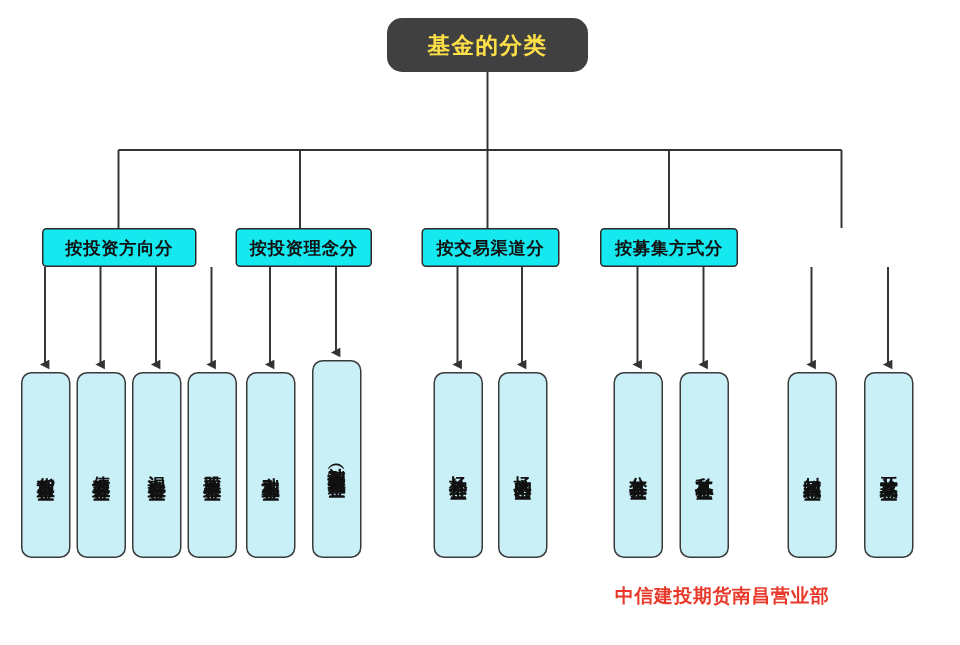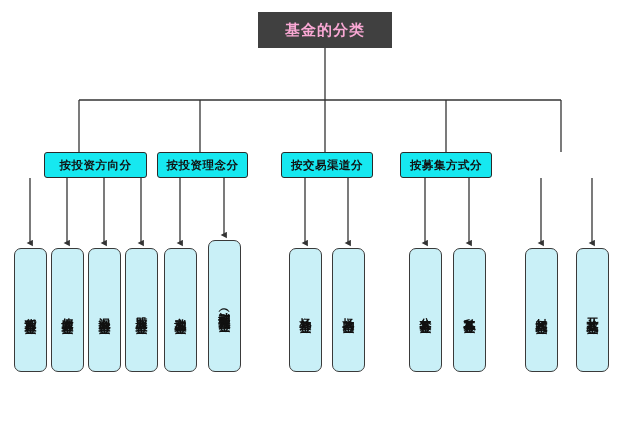--- a/index.html
+++ b/index.html
@@ -21,29 +21,30 @@
     height: 430px;
   }
   
   .root-box {
     position: absolute;
     left: 258px;
     top: 12px;
     width: 134px;
     height: 36px;
     background: #404040;
-    color: #f9a8d4;
+    color: #fde047;
     display: flex;
     align-items: center;
     justify-content: center;
     font-size: 15px;
     font-weight: bold;
     letter-spacing: 1px;
     box-sizing: border-box;
     z-index: 3;
+    border-radius: 10px;
   }
   
   .cat-box {
     position: absolute;
     top: 152px;
     height: 26px;
     background: #16e8f0;
     border: 1px solid #2a2a2a;
     border-radius: 3px;
     display: flex;
@@ -135,21 +136,21 @@
 
     <path d="M425,178 L425,243" stroke="#333333" stroke-width="1.3" fill="none" marker-end="url(#arrowhead)"></path>
     <path d="M469,178 L469,243" stroke="#333333" stroke-width="1.3" fill="none" marker-end="url(#arrowhead)"></path>
 
     <path d="M541,178 L541,243" stroke="#333333" stroke-width="1.3" fill="none" marker-end="url(#arrowhead)"></path>
     <path d="M592,178 L592,243" stroke="#333333" stroke-width="1.3" fill="none" marker-end="url(#arrowhead)"></path>
   </svg>
 
   <div class="root-box">基金的分类</div>
 
-  <div class="cat-box" style="left:28px; width:103px;margin-left:16px;">按投资方向分</div>
+  <div class="cat-box" style="left:28px; width:103px;">按投资方向分</div>
   <div class="cat-box" style="left:157px; width:91px;">按投资理念分</div>
   <div class="cat-box" style="left:400px; width:92px;">按募集方式分</div>
   <div class="cat-box" style="left:281px; width:92px;">按交易渠道分</div>
 
   <div class="leaf-box" style="left:14px; top:248px; height:124px;">
     <span class="leaf-text">货币型基金</span>
   </div>
   <div class="leaf-box" style="left:51px; top:248px; height:124px;">
     <span class="leaf-text">债券型基金</span>
   </div>
@@ -181,14 +182,15 @@
     <span class="leaf-text">私募基金</span>
   </div>
 
   <div class="leaf-box" style="left:525px; top:248px; height:124px;">
     <span class="leaf-text">封闭式基金</span>
   </div>
   <div class="leaf-box" style="left:576px; top:248px; height:124px;">
     <span class="leaf-text">开放式基金</span>
   </div>
 
+  <div class="footer">中信建投期货南昌营业部</div>
 
 </div>
 
 </body></html>

